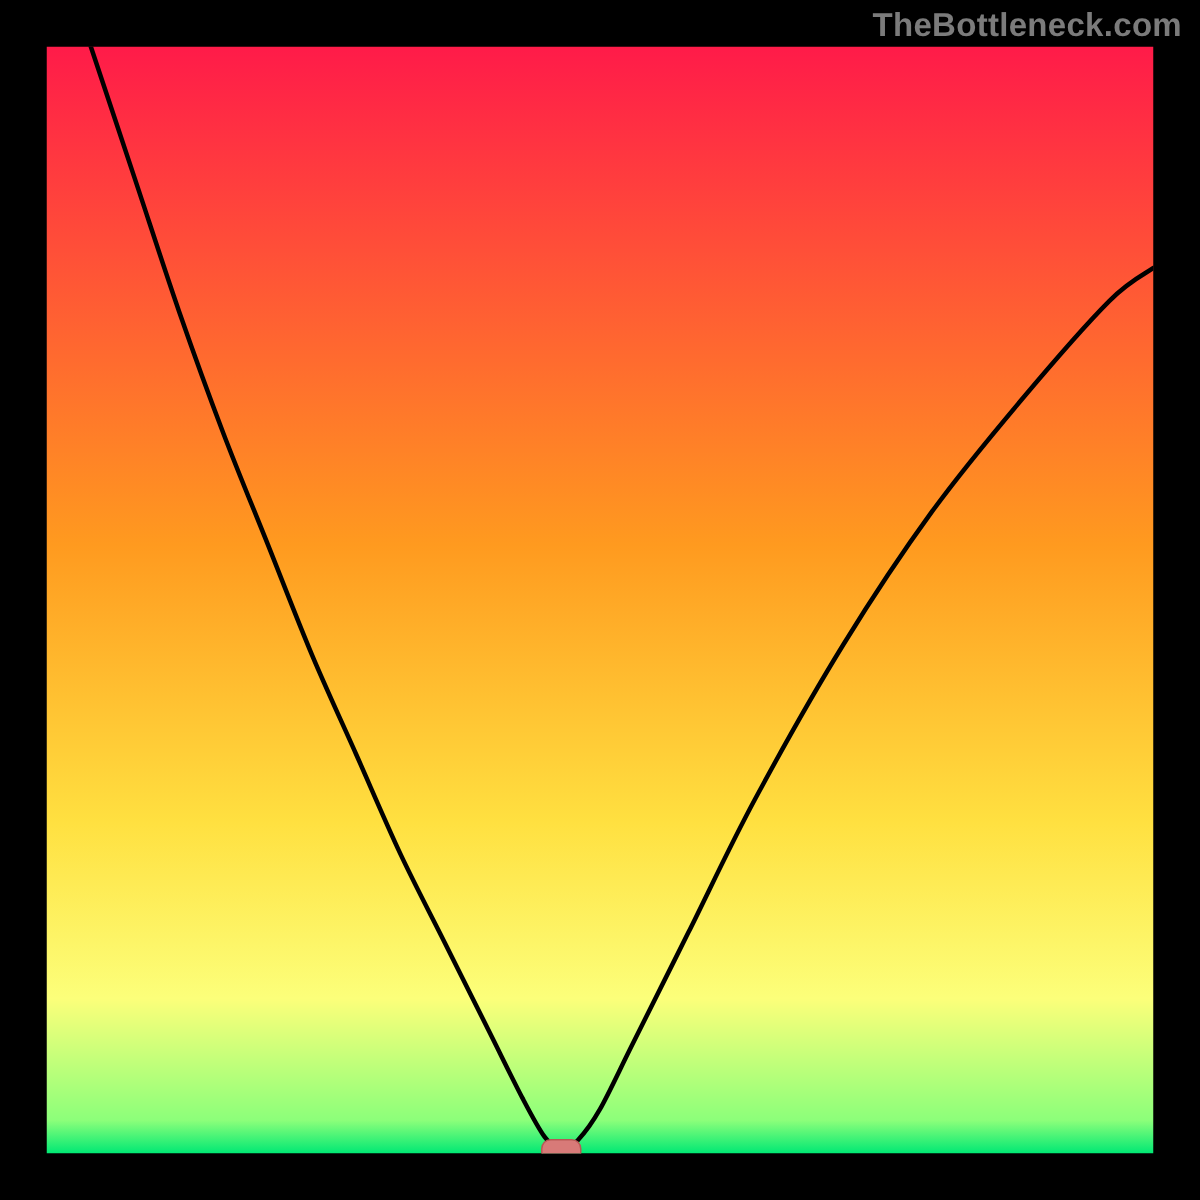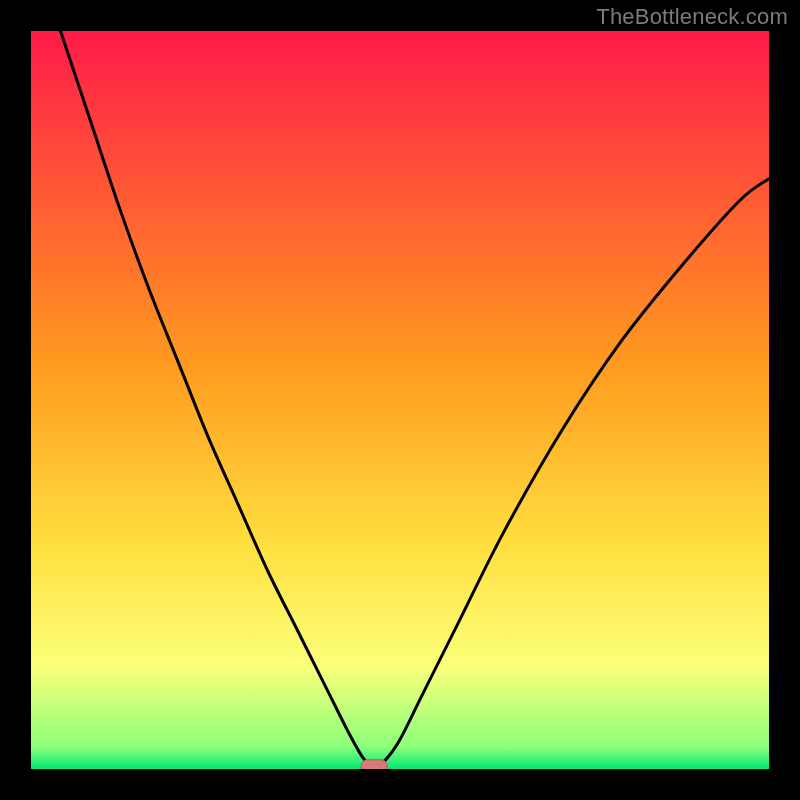--- a/index.html
+++ b/index.html
@@ -17,21 +17,21 @@
     width: 800px;
     height: 800px;
     background: #000;
   }
   .watermark {
     position: absolute;
     top: 4px;
     right: 12px;
     color: #7b7b7b;
     font-size: 22px;
-    font-weight: 400;
+    font-weight: 700;
     letter-spacing: 0.2px;
     user-select: none;
   }
   svg.plot {
     position: absolute;
     left: 31px;
     top: 31px;
     width: 738px;
     height: 738px;
     display: block;

